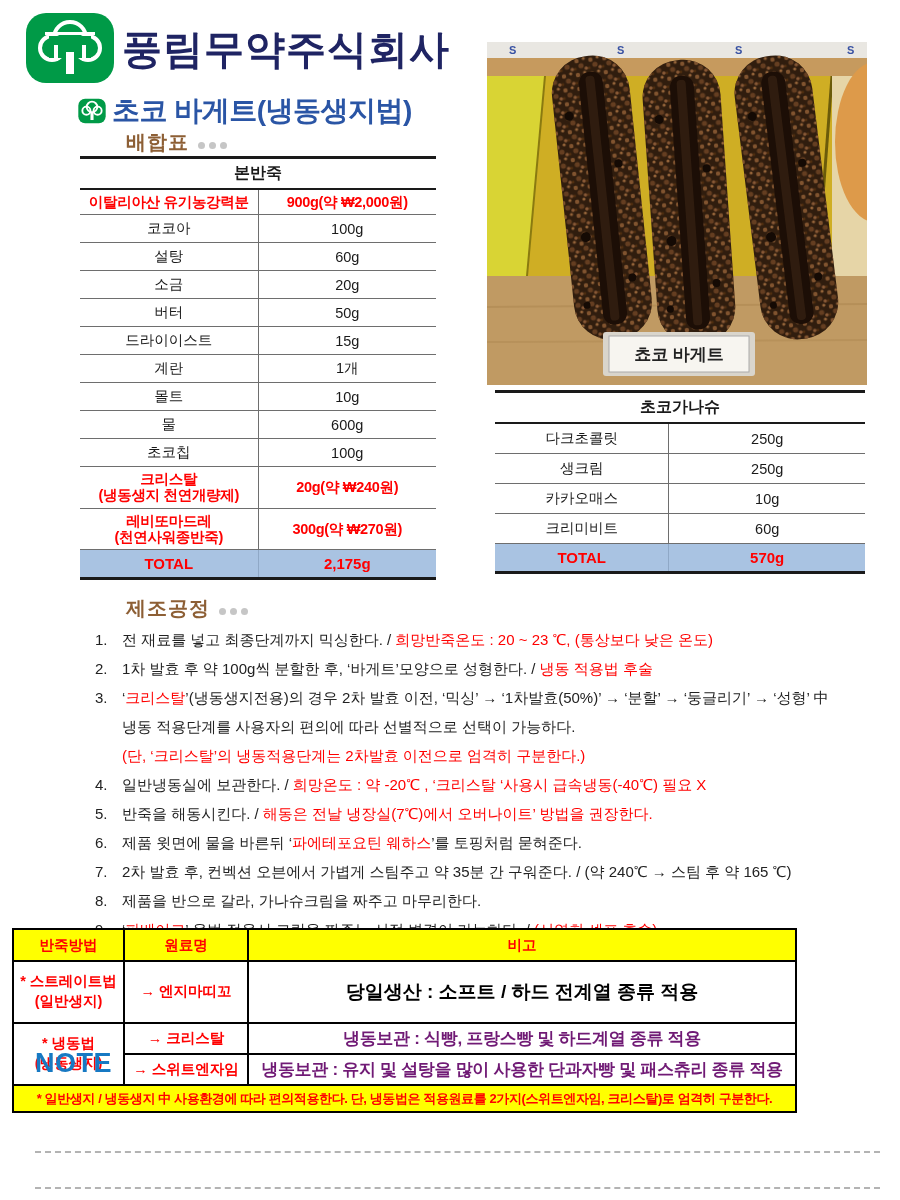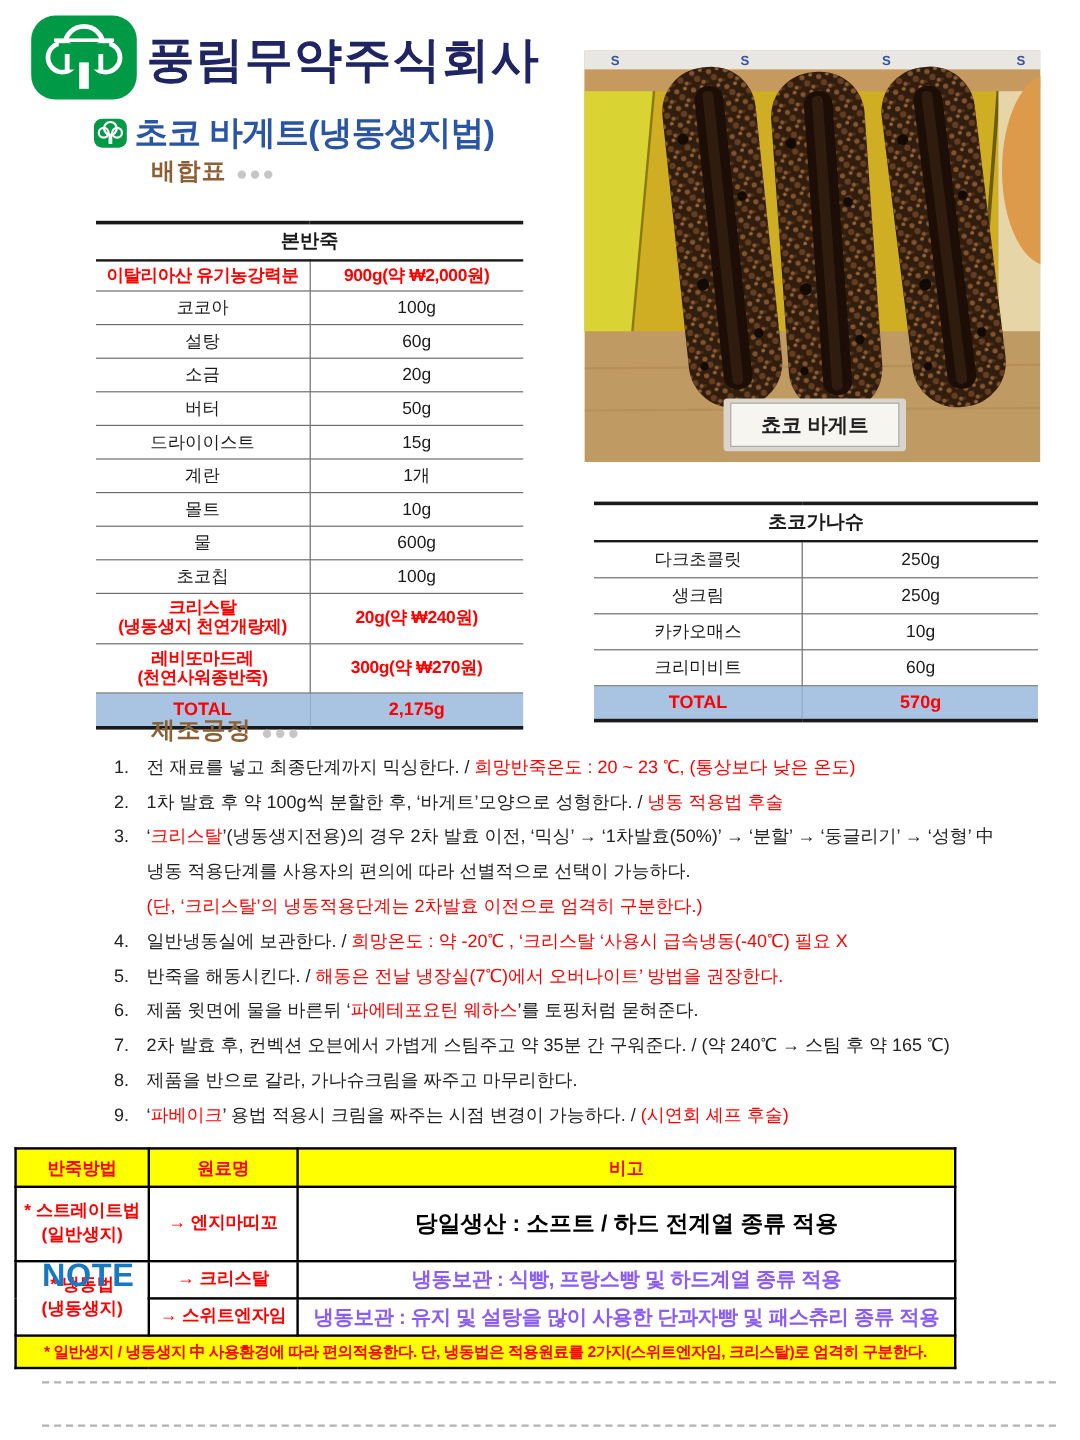--- a/index.html
+++ b/index.html
@@ -11,21 +11,21 @@
   .company-name{position:absolute;left:122px;top:22px;font-size:40px;font-weight:800;color:#1f2463;letter-spacing:1px;}
 
   .title-row{position:absolute;left:78px;top:92px;display:flex;align-items:center;gap:6px;}
   .page-title{font-size:28px;font-weight:bold;color:#2a55a5;letter-spacing:-0.5px;}
 
   .sec-head{position:absolute;font-family:"Liberation Serif",serif;font-weight:bold;font-size:20px;color:#8d5f35;letter-spacing:1px;padding-left:48px;}
   .dots{margin-left:5px;white-space:nowrap;}
   .dots i{display:inline-block;width:7px;height:7px;border-radius:50%;background:#c6c6c6;margin-left:4px;}
 
   
-  table{border-collapse:collapse;margin-top:28px;}
+  table{border-collapse:collapse;}
   .ing-table{position:absolute;table-layout:fixed;}
   .ing-table th.tbl-title{border-top:3px solid #1a1a1a;border-bottom:2px solid #1a1a1a;font-size:16px;font-weight:bold;padding:4px 0;text-align:center;}
   .ing-table td{border-bottom:1px solid #6e6e6e;text-align:center;font-size:14.5px;padding:4px 2px;vertical-align:middle;}
   .ing-table tbody td:first-child{border-right:1px solid #6e6e6e;}
   .ing-table tr.red-row td{color:#f00;font-weight:bold;line-height:1.12;letter-spacing:-0.3px;}
   .ing-table tfoot td{background:#a9c3e2;color:#f00;font-weight:bold;border-bottom:3px solid #1a1a1a;border-top:1px solid #6e6e6e;font-size:15px;padding:5px 8px;}
   .ing-table tfoot td:first-child{border-right:1px solid #8fa8c6;}
   .main-dough{left:80px;top:156px;width:356px;}
   .ganache{left:495px;top:390px;width:370px;}
   .ganache td{padding:5px 2px;}
@@ -38,21 +38,21 @@
   .step-line{display:flex;font-size:15px;line-height:1.3;margin-bottom:9.5px;color:#222;}
   .step-num{width:27px;flex:none;}
   .red{color:#f00;}
 
   
   .method-table{position:absolute;left:12px;top:928px;width:785px;table-layout:fixed;}
   .method-table th,.method-table td{border:2px solid #000;text-align:center;vertical-align:middle;}
   .method-table th{background:#ff0;color:#f00;font-size:14.5px;font-weight:bold;height:28px;}
   .method-cell{color:#f00;font-weight:bold;font-size:14.5px;line-height:1.35;}
   .note-xl{font-weight:bold;font-size:19px;color:#000;}
-  .note-lg{font-weight:bold;font-size:17px;color:#8b5cf6;letter-spacing:-0.3px;}
+  .note-lg{font-weight:bold;font-size:17px;color:#701a75;letter-spacing:-0.3px;}
   .row-tall{height:62px;}
   .row-mid{height:31px;}
   .method-table .footnote td{background:#ff0;color:#f00;font-weight:bold;font-size:13px;height:23px;letter-spacing:-0.4px;}
 
   .note-heading{position:absolute;left:35px;top:1048px;font-size:27px;font-weight:700;color:#1779c3;letter-spacing:0.5px;}
   .dash-line{position:absolute;left:35px;width:845px;border-top:2px dashed #b3b3b3;height:0;}
 </style>
 </head>
 <body>
 

